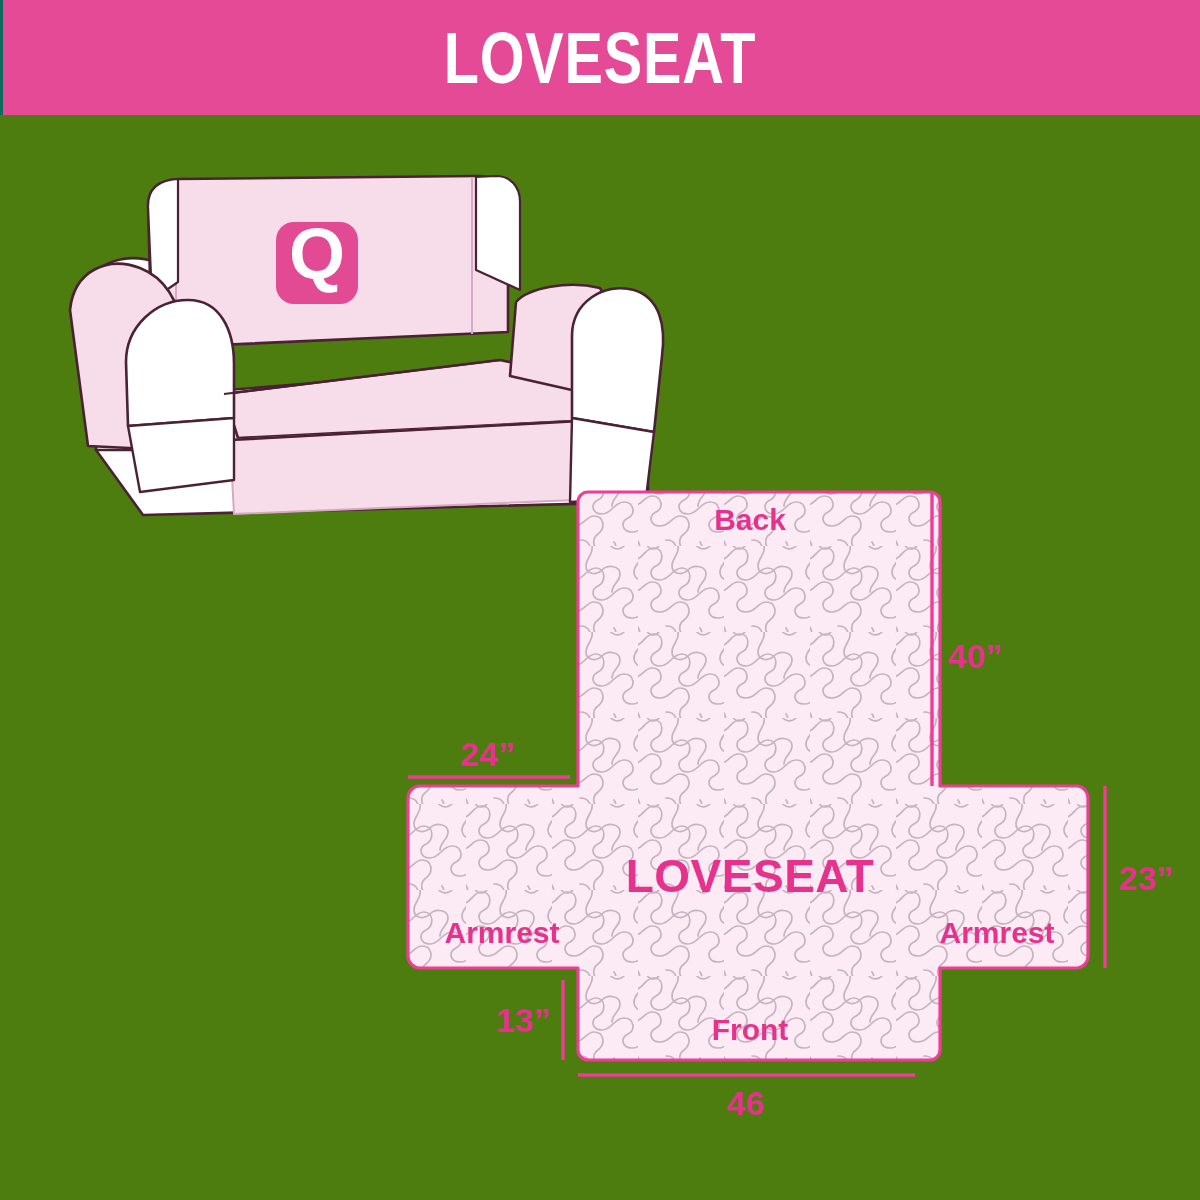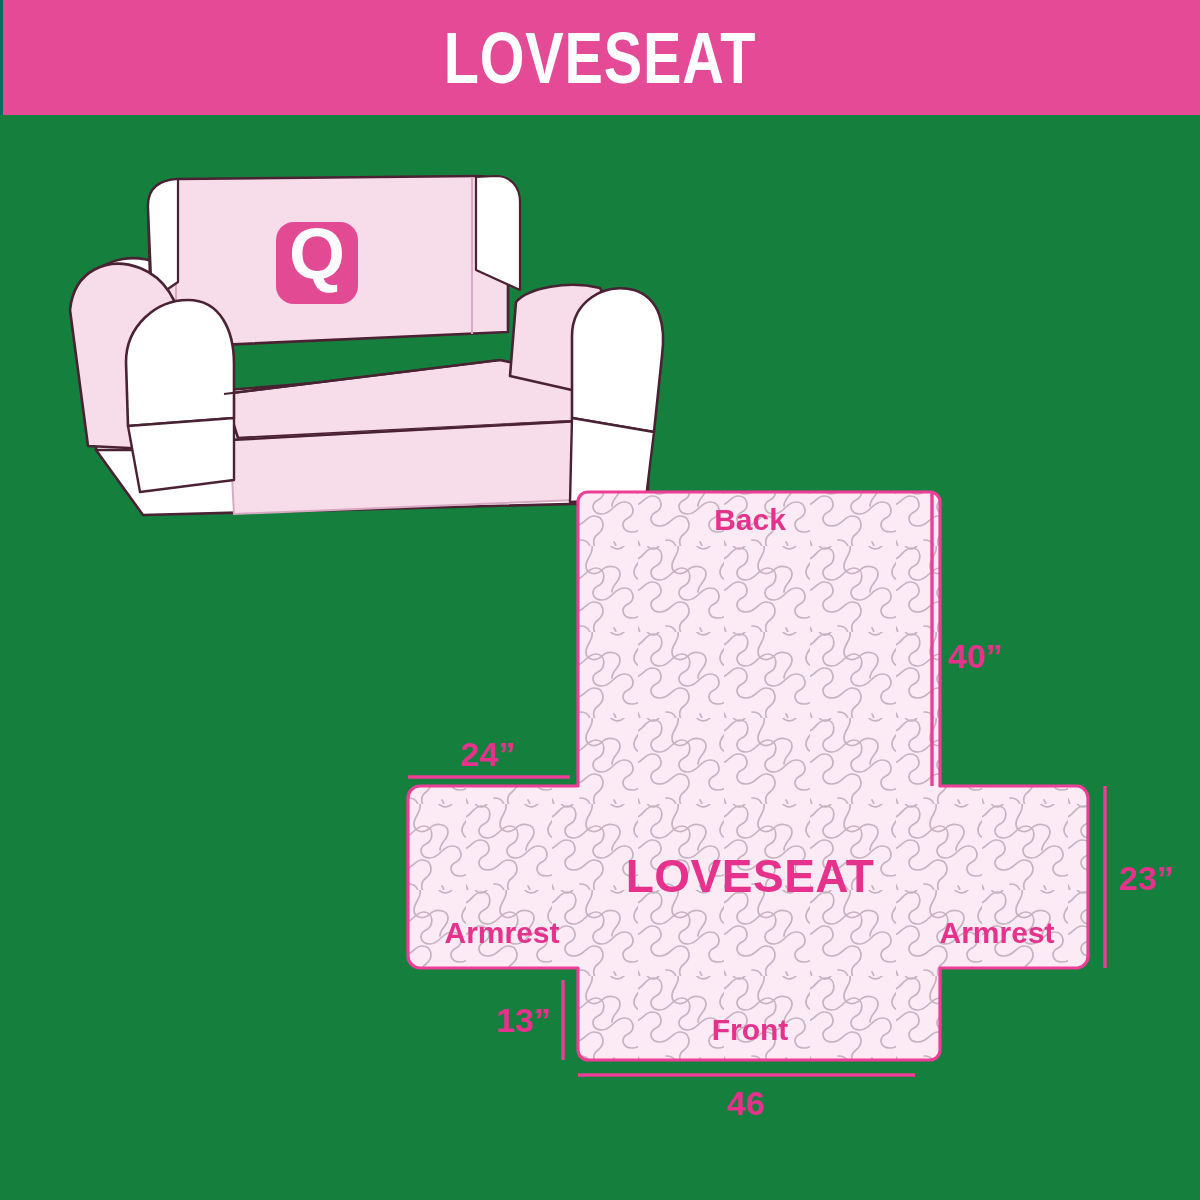--- a/index.html
+++ b/index.html
@@ -4,21 +4,21 @@
 <style>
   html, body {
     margin: 0;
     padding: 0;
     background: #ffffff;
   }
   #page {
     position: relative;
     width: 1200px;
     height: 1200px;
-    background: #15803d;
+    background: #4d7c0f;
     overflow: hidden;
     font-family: "Liberation Sans", sans-serif;
   }
 
   
   #header-banner {
     position: absolute;
     left: 0; top: 0;
     width: 1200px;
     height: 115px;

